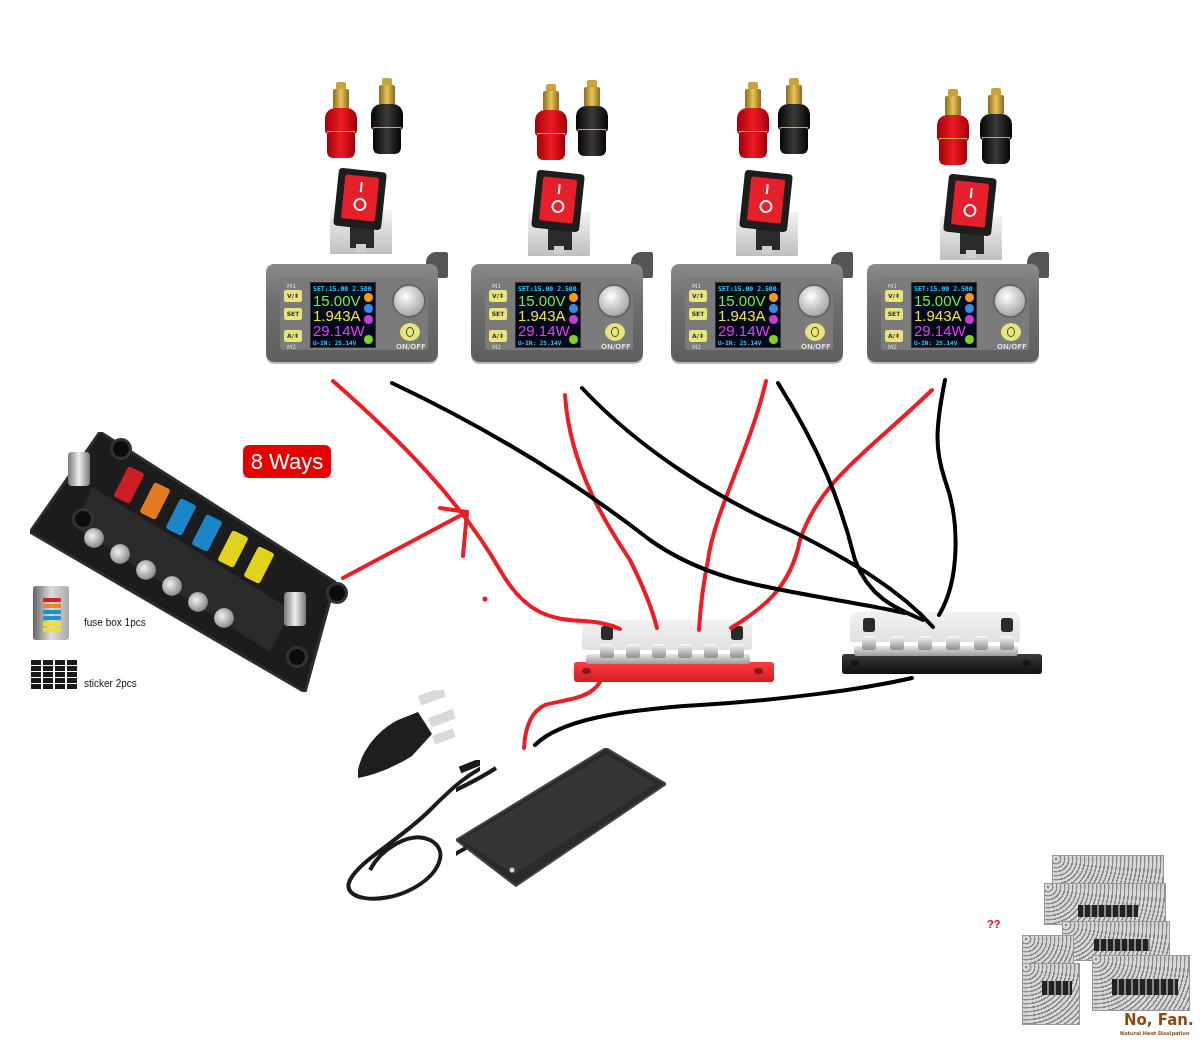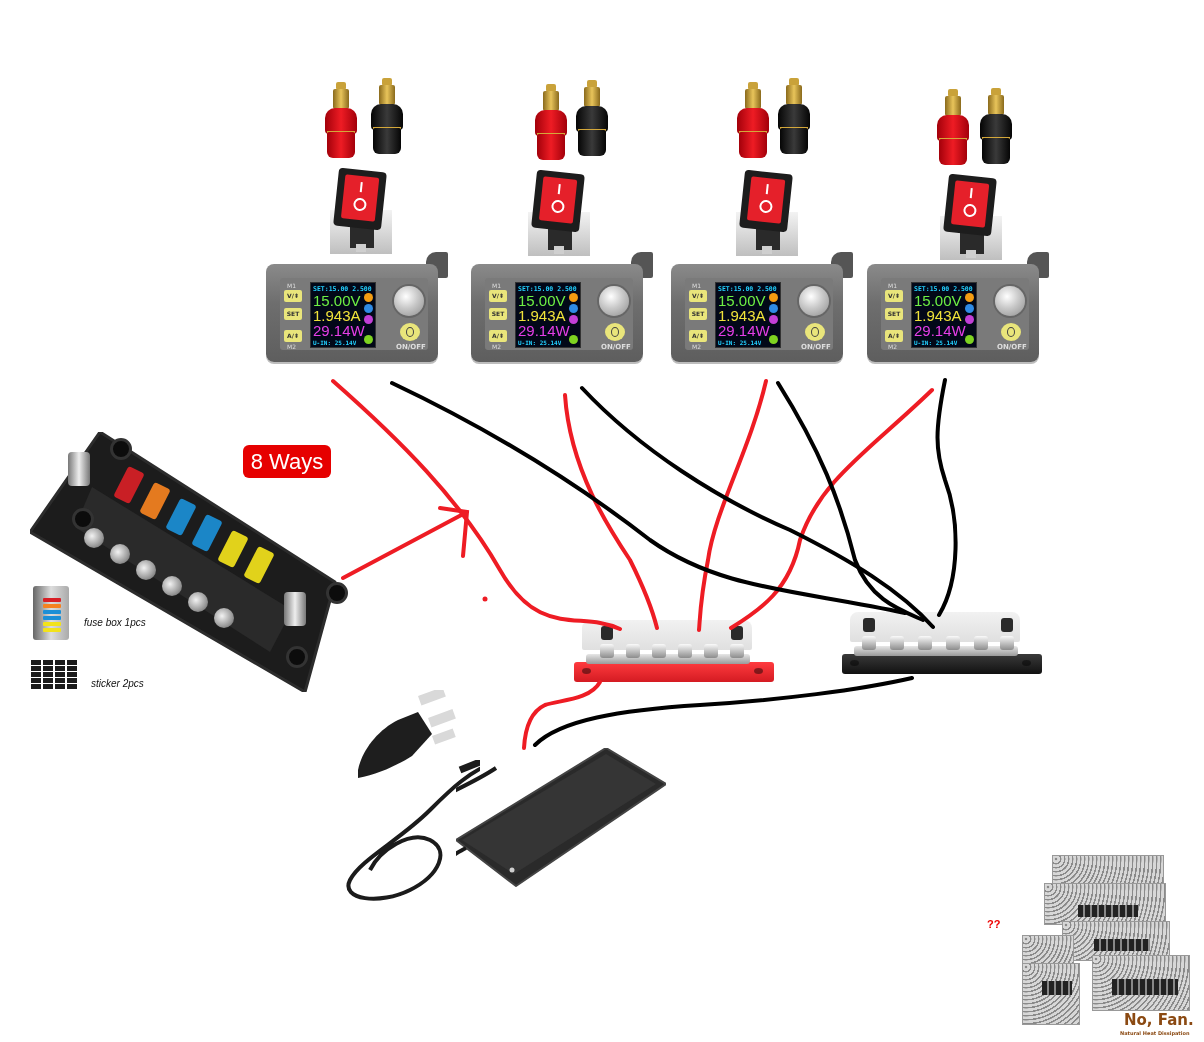--- a/index.html
+++ b/index.html
@@ -47,21 +47,21 @@
   #fusebox{position:absolute;left:30px;top:432px;width:310px;height:260px;}
   .fuse{position:absolute;width:18px;height:34px;border-radius:3px;transform:rotate(27deg);opacity:.92;}
   .screwf{position:absolute;width:20px;height:20px;border-radius:50%;background:radial-gradient(circle at 40% 40%,#f2f2f2,#9a9a9a 60%,#555);}
   .stud{position:absolute;width:22px;height:34px;background:linear-gradient(90deg,#777,#eee,#777);border-radius:4px;}
   .hole{position:absolute;width:16px;height:16px;border-radius:50%;background:#0c0c0c;border:3px solid #333;}
   #ways-badge{position:absolute;left:243px;top:445px;width:88px;height:33px;background:#e60000;border-radius:6px;color:#fff;font-size:22px;line-height:33px;text-align:center;}
   #mini-fuse{position:absolute;left:33px;top:586px;width:36px;height:54px;background:linear-gradient(90deg,#666,#ddd,#aaa);border-radius:3px;}
   #mini-fuse .s{position:absolute;left:10px;width:18px;height:4px;border-radius:1px;}
   #mini-stickers{position:absolute;left:31px;top:660px;width:46px;height:30px;background:repeating-linear-gradient(90deg,#1a1a1a 0 10px,#fff 10px 12px),#1a1a1a;}
   #mini-stickers::after{content:"";position:absolute;left:0;top:0;width:100%;height:100%;background:repeating-linear-gradient(180deg,transparent 0 5px,#fff 5px 6px);}
-  .caption{position:absolute;font-size:10px;color:#111;font-style:italic;}
+  .caption{position:absolute;font-size:10px;color:#111;}
   
   .busbar{position:absolute;width:210px;height:66px;}
   .busbar .cover{position:absolute;left:12px;top:0;width:170px;height:30px;background:linear-gradient(180deg,rgba(240,240,240,.9),rgba(210,210,210,.7));border-radius:8px 8px 2px 2px;}
   .busbar .strip{position:absolute;left:16px;top:34px;width:164px;height:10px;background:linear-gradient(180deg,#e6e6e6,#9a9a9a);border-radius:3px;}
   .busbar .nut{position:absolute;top:24px;width:14px;height:14px;border-radius:3px;background:linear-gradient(180deg,#fafafa,#8c8c8c);}
   .busbar .cap{position:absolute;top:6px;width:12px;height:14px;border-radius:3px;background:#2a2a2a;}
   .busbar .body{position:absolute;left:4px;top:42px;width:200px;height:20px;border-radius:3px;}
   .busbar.red .body{background:linear-gradient(180deg,#ff3b3f,#d41b22);}
   .busbar.black .body{background:linear-gradient(180deg,#3a3a3a,#111);}
   .busbar .mh{position:absolute;top:48px;width:9px;height:6px;border-radius:50%;background:rgba(0,0,0,.45);}
@@ -319,21 +319,21 @@
 <div id="mini-fuse">
   <div class="s" style="top:12px;background:#d81f26"></div>
   <div class="s" style="top:18px;background:#f58220"></div>
   <div class="s" style="top:24px;background:#1b8fd6"></div>
   <div class="s" style="top:30px;background:#1b8fd6"></div>
   <div class="s" style="top:36px;background:#f2e21b"></div>
   <div class="s" style="top:42px;background:#f2e21b"></div>
 </div>
 <div id="mini-stickers"></div>
 <span class="caption" style="left:84px;top:617px">fuse box 1pcs</span>
-<span class="caption" style="left:91px;top:678px">sticker 2pcs</span>
+<span class="caption" style="left:84px;top:678px">sticker 2pcs</span>
 
 <div class="busbar red" style="left:570px;top:620px">
   <div class="body"></div>
     <div class="mh" style="left:12px"></div>
     <div class="mh" style="left:184px"></div>
   <div class="cover"></div>
     <div class="strip"></div>
   <div class="nut" style="left:30px"></div>
     <div class="nut" style="left:56px"></div>
     <div class="nut" style="left:82px"></div>

